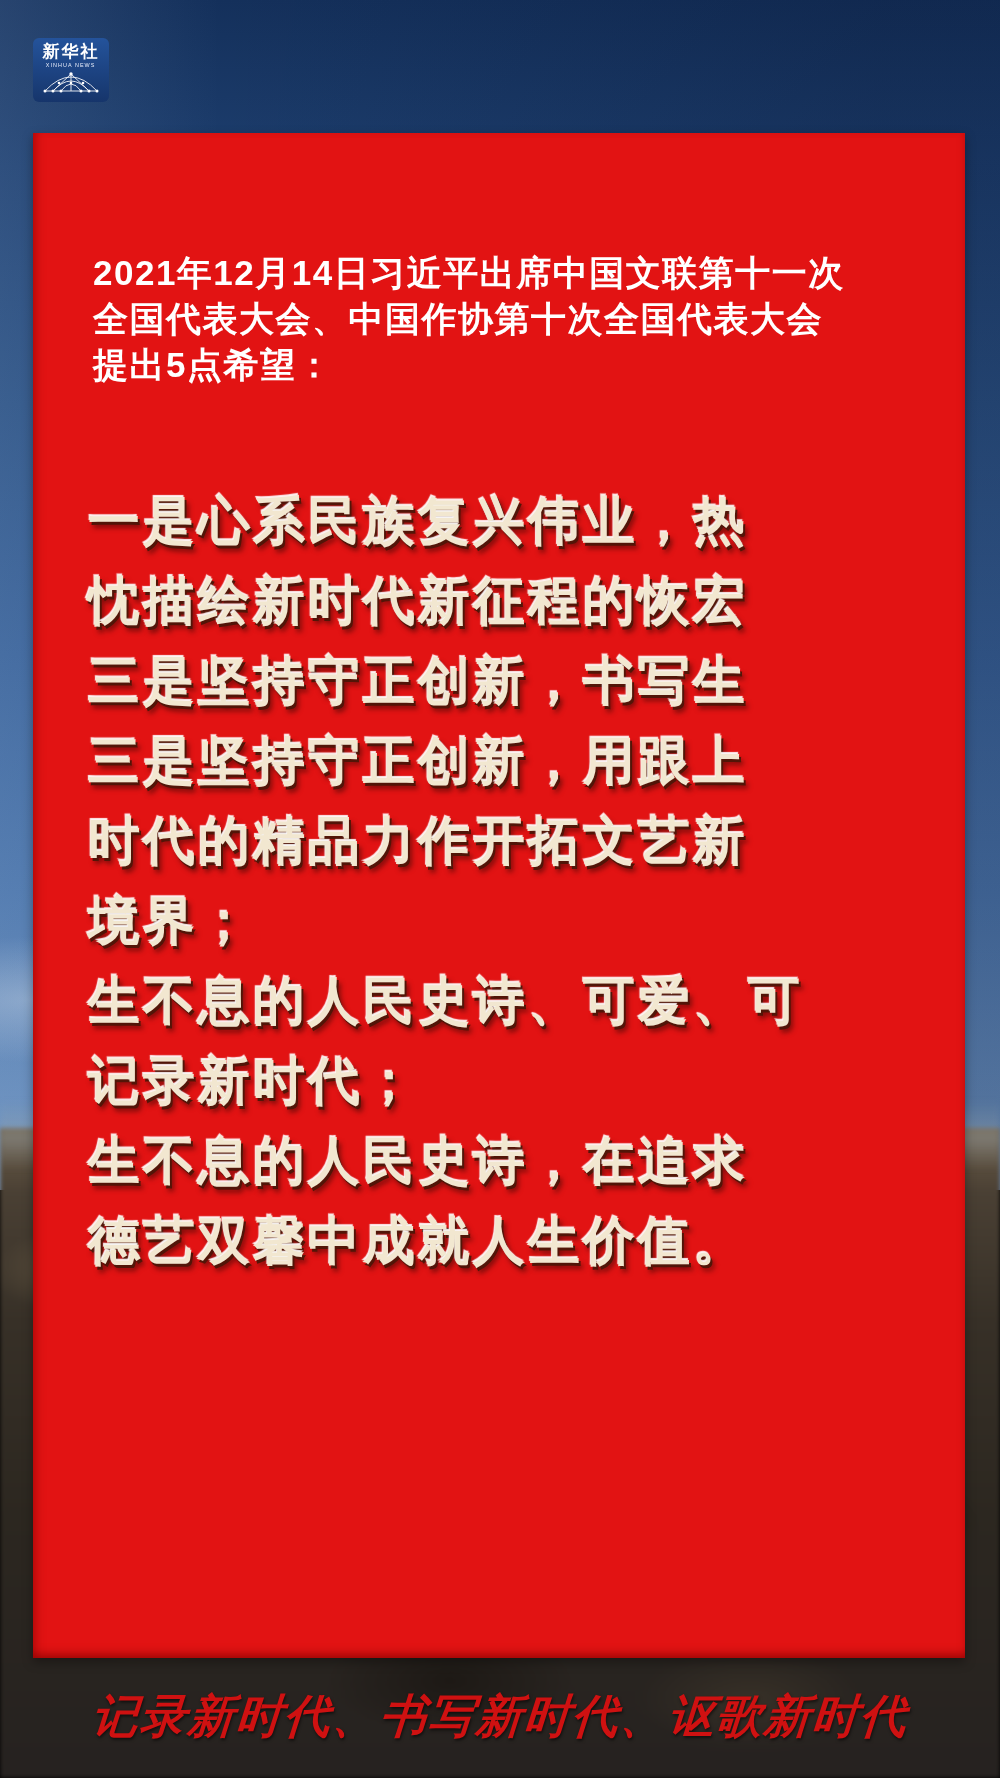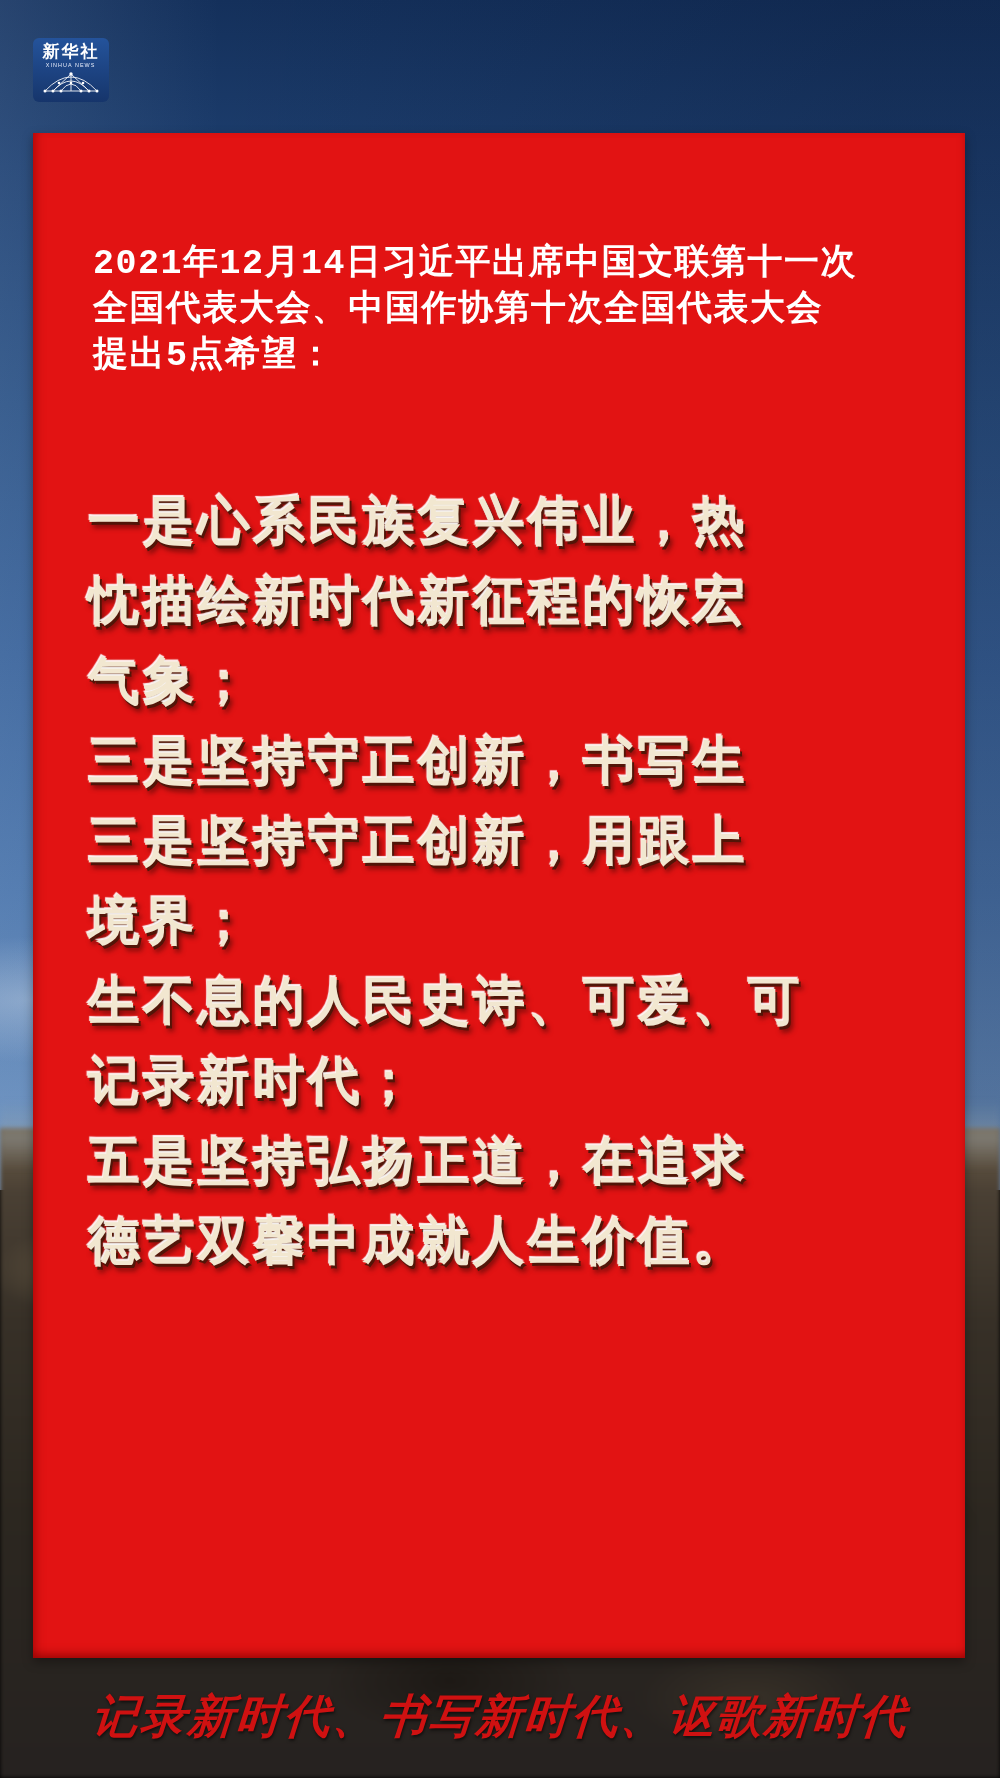--- a/index.html
+++ b/index.html
@@ -50,23 +50,23 @@
   .card{
     position:absolute;left:33px;top:133px;width:932px;height:1525px;
     background:#e21313;
     box-shadow:
       inset 9px 0 10px -6px rgba(140,0,0,.55),
       inset 0 -10px 10px -6px rgba(120,0,0,.6),
       inset -4px 0 8px -5px rgba(120,0,0,.35),
       0 4px 10px rgba(0,0,0,.35);
   }
   .intro{
-    position:absolute;left:60px;right:52px;top:108px;
+    position:absolute;left:60px;right:52px;top:117px;
     color:#ffffff;
-    font-family:Liberation Mono, monospace;
+    font-family:Liberation Sans, sans-serif;
     font-size:35px;line-height:46px;letter-spacing:1.5px;
     font-weight:600;
   }
   .points{
     position:absolute;left:55px;right:44px;top:348px;
   }
   .point-line{
     font-family:"DejaVu Sans","Liberation Sans",sans-serif;
     font-size:52px;font-weight:900;letter-spacing:3px;line-height:80px;
     color:#f2e7d0;
@@ -131,26 +131,26 @@
   <div class="card">
     <div class="intro">
       <div>2021年12月14日习近平出席中国文联第十一次</div>
       <div>全国代表大会、中国作协第十次全国代表大会</div>
       <div>提出5点希望：</div>
     </div>
 
     <div class="points">
       <div class="point-line">一是心系民族复兴伟业，热</div>
       <div class="point-line">忱描绘新时代新征程的恢宏</div>
-      <div class="point-line">气象；</div>
       <div class="point-line">三是坚持守正创新，书写生</div>
       <div class="point-line">三是坚持守正创新，用跟上</div>
+      <div class="point-line">时代的精品力作开拓文艺新</div>
       <div class="point-line">境界；</div>
       <div class="point-line">生不息的人民史诗、可爱、可</div>
       <div class="point-line">记录新时代；</div>
-      <div class="point-line">五是坚持弘扬正道，在追求</div>
+      <div class="point-line">生不息的人民史诗，在追求</div>
       <div class="point-line">德艺双馨中成就人生价值。</div>
     </div>
   </div>
 
   <div class="slogan">记录新时代、书写新时代、讴歌新时代</div>
 
 </div>
 
 </body></html>

